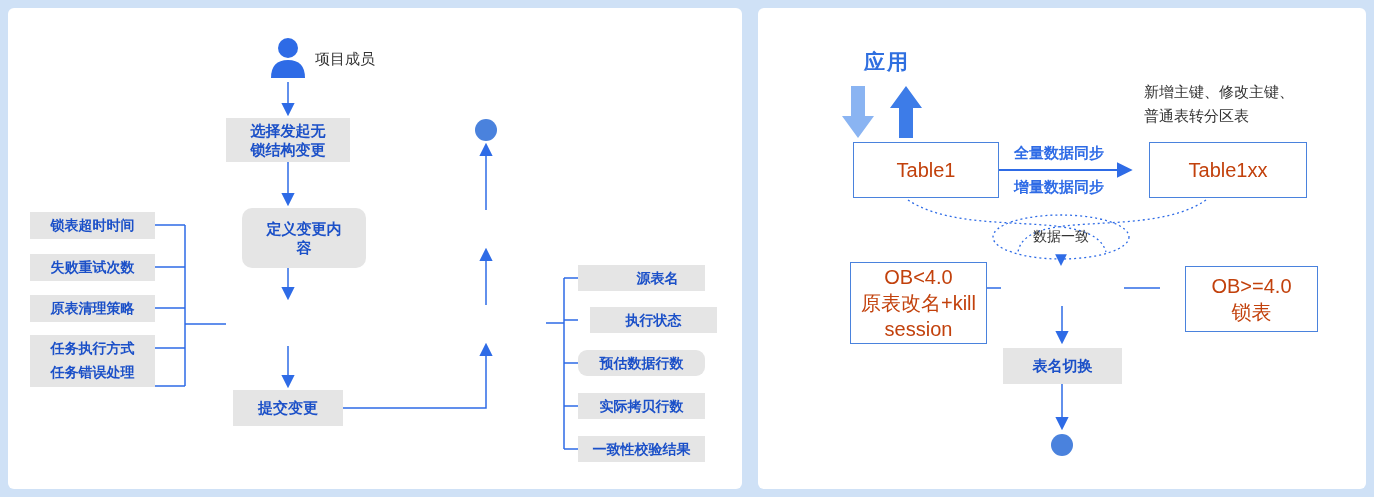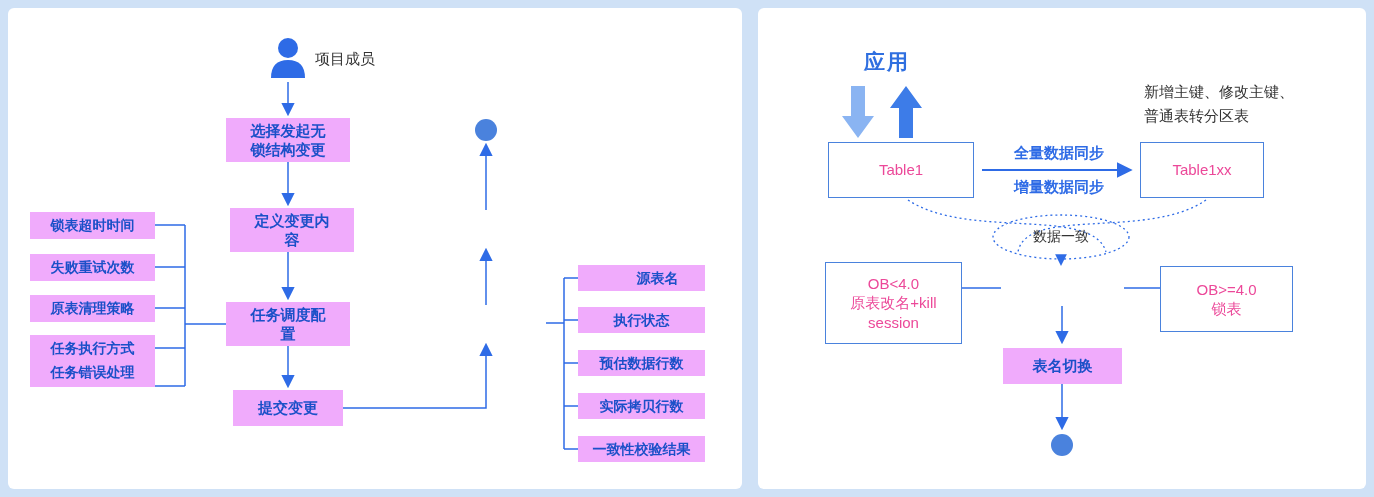--- a/index.html
+++ b/index.html
@@ -6,41 +6,41 @@
   html,body { background:#cfe1f6; }
   body { font-family:"Liberation Sans", sans-serif; }
   .canvas { position:relative; width:1374px; height:497px; background:#cfe1f6; overflow:hidden; }
   .panel { position:absolute; top:8px; height:481px; background:#ffffff; border-radius:6px; }
   #left-panel  { left:8px;  width:734px; }
   #right-panel { left:758px; width:608px;padding-left:27px; }
   .panel > svg { position:absolute; left:0; top:0; }
 
   .box { position:absolute; display:flex; align-items:center; justify-content:center;
          text-align:center; white-space:pre-line; line-height:1.3; }
-  .blue  { background:#f0abfc; color:#1b50c8; font-weight:bold; font-size:15px; }
-  .white { background:#ffffff; border:1px solid #4a82dd; color:#ec4899; font-size:15px; }
+  .blue  { background:#e5e5e5; color:#1b50c8; font-weight:bold; font-size:15px; }
+  .white { background:#ffffff; border:1px solid #4a82dd; color:#c2410c; font-size:20px;margin-left:25px; }
   .lbl { position:absolute; white-space:pre-line; }
 
   
   .actor-lbl { left:307px; top:42px; font-size:15px; color:#333; }
   .f0 { left:218px; top:110px; width:124px; height:44px; }
-  .f1 { left:222px; top:200px; width:124px; height:44px; }
+  .f1 { left:234px; top:200px; width:124px; height:60px;border-radius:10px; }
   .f2 { left:218px; top:294px; width:124px; height:44px; }
   .f3 { left:225px; top:382px; width:110px; height:36px; }
   .cfg { left:22px; width:125px; height:27px; font-size:14px; }
   .c0 { top:204px; } .c1 { top:246px; } .c2 { top:287px; } .c3 { top:327px; } .c4 { top:352px;font-family:Liberation Serif, serif; }
   .serial { left:423px; top:202px; width:110px; height:36px; }
   .gen    { left:418px; top:297px; width:120px; height:36px; }
   .fld { left:570px; width:127px; height:26px; font-size:14px; }
-  .d0 { top:257px;padding-left:32px; } .d1 { top:299px; } .d2 { top:342px; } .d3 { top:385px; } .d4 { top:428px; }
+  .d0 { top:257px;padding-left:32px; } .d1 { top:299px;margin-left:12px; } .d2 { top:342px;border-radius:9px; } .d3 { top:385px; } .d4 { top:428px; }
 
   
   .app-lbl  { left:106px; top:40px; font-size:21px; font-weight:bold; color:#2f6fe0; letter-spacing:2px; }
   .t1   { left:70px;  top:134px; width:146px; height:56px; }
-  .t1xx { left:382px; top:134px; width:124px; height:56px; }
+  .t1xx { left:366px; top:134px; width:158px; height:56px; }
   .sync { left:228px; width:146px; text-align:center; font-size:15px; font-weight:bold; color:#2e6be6; }
   .full { top:136px;text-align:center; } .incr { top:170px; }
   .note-lbl { left:386px; top:72px; font-size:15px; color:#333; line-height:1.6; }
   .cons-lbl { left:250px; top:220px; width:106px; text-align:center; font-size:14px; color:#333; }
   .ob-old { left:67px;  top:254px; width:137px; height:82px; }
   .ob-new { left:402px; top:258px; width:133px; height:66px; }
   .pause  { left:245px; top:262px; width:119px; height:36px; }
   .switch { left:245px; top:340px; width:119px; height:36px; }
 </style>
 </head>
@@ -74,22 +74,20 @@
 
       <path d="M538 315 H556 M556 270 V441 M556 270 H570 M556 312 H570 M556 355 H570 M556 398 H570 M556 441 H570" stroke="#2e6be6" stroke-width="1.5" fill="none"></path>
     </svg>
 
     <div class="lbl actor-lbl">项目成员</div>
 
     <div class="box blue f0">选择发起无
 锁结构变更</div>
     <div class="box blue f1">定义变更内
 容</div>
-    <div class="box blue f2">任务调度配
-置</div>
     <div class="box blue f3">提交变更</div>
 
     <div class="box blue cfg c0">锁表超时时间</div>
     <div class="box blue cfg c1">失败重试次数</div>
     <div class="box blue cfg c2">原表清理策略</div>
     <div class="box blue cfg c3">任务执行方式</div>
     <div class="box blue cfg c4">任务错误处理</div>
 
 
     <div class="box blue fld d0">源表名</div>

